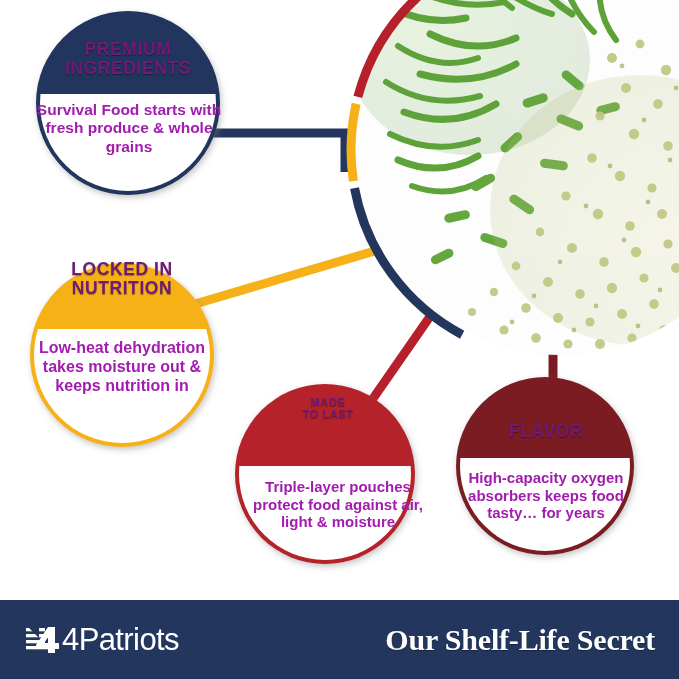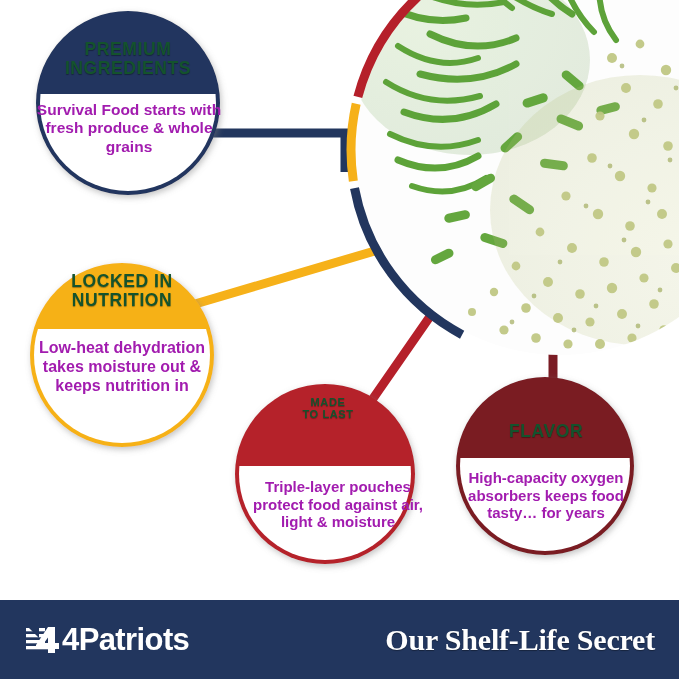--- a/index.html
+++ b/index.html
@@ -6,57 +6,57 @@
   body{
     width:679px;height:679px;overflow:hidden;background:#ffffff;
     font-family:"Liberation Sans", sans-serif;
     -webkit-font-smoothing:antialiased;
   }
   #stage{position:relative;width:679px;height:679px;background:#fff;}
   #art{position:absolute;left:0;top:0;width:679px;height:679px;}
 
   
   .callout-title{
-    position:absolute;text-align:center;color:#14532d;
+    position:absolute;text-align:center;color:#701a75;
     font-weight:bold;letter-spacing:.6px;line-height:1.06;
     text-transform:uppercase;
     text-shadow:0 1px 1px rgba(0,0,0,.35);
     pointer-events:none;
   }
   .callout-body{
     position:absolute;text-align:center;color:#a21caf;
     font-weight:bold;line-height:1.18;
     pointer-events:none;
   }
 
   
   #t-premium{left:28px;  top:40px;  width:200px; font-size:17.5px;}
   #b-premium{left:34px;  top:101px; width:190px; font-size:15.5px;}
 
-  #t-locked{ left:22px;  top:272px; width:200px; font-size:17.5px;}
+  #t-locked{ left:22px;  top:260px; width:200px; font-size:17.5px;}
   #b-locked{ left:18px;  top:339px; width:208px; font-size:16px;}
 
   #t-made{   left:228px; top:397px; width:200px; font-size:11px;}
   #b-made{   left:243px; top:478px; width:190px; font-size:15px;}
 
   #t-delic{  left:446px; top:403px; width:200px; font-size:17.5px;}
   #b-delic{  left:448px; top:469px; width:196px; font-size:15px;}
 
   
   #banner{
     position:absolute;left:0;bottom:0;width:679px;height:79px;
     background:#22365e;
     display:flex;align-items:center;
   }
   #logo{
     display:flex;align-items:center;margin-left:26px;
   }
   #logo-mark{width:34px;height:30px;margin-right:2px;display:block;}
   #logo-word{
-    color:#ffffff;font-weight:bold;font-size:31px;letter-spacing:-0.6px;
+    color:#ffffff;font-weight:normal;font-size:31px;letter-spacing:-0.6px;
     line-height:1;white-space:nowrap;text-align:right;
   }
   #banner-title{
     color:#ffffff;font-weight:bold;font-size:30px;letter-spacing:-0.2px;
     white-space:nowrap;margin-left:auto;margin-right:24px;line-height:1;
     text-shadow:0 1px 1px rgba(0,0,0,.35);
     font-family:Liberation Serif, serif;
   }
 </style>
 </head>

